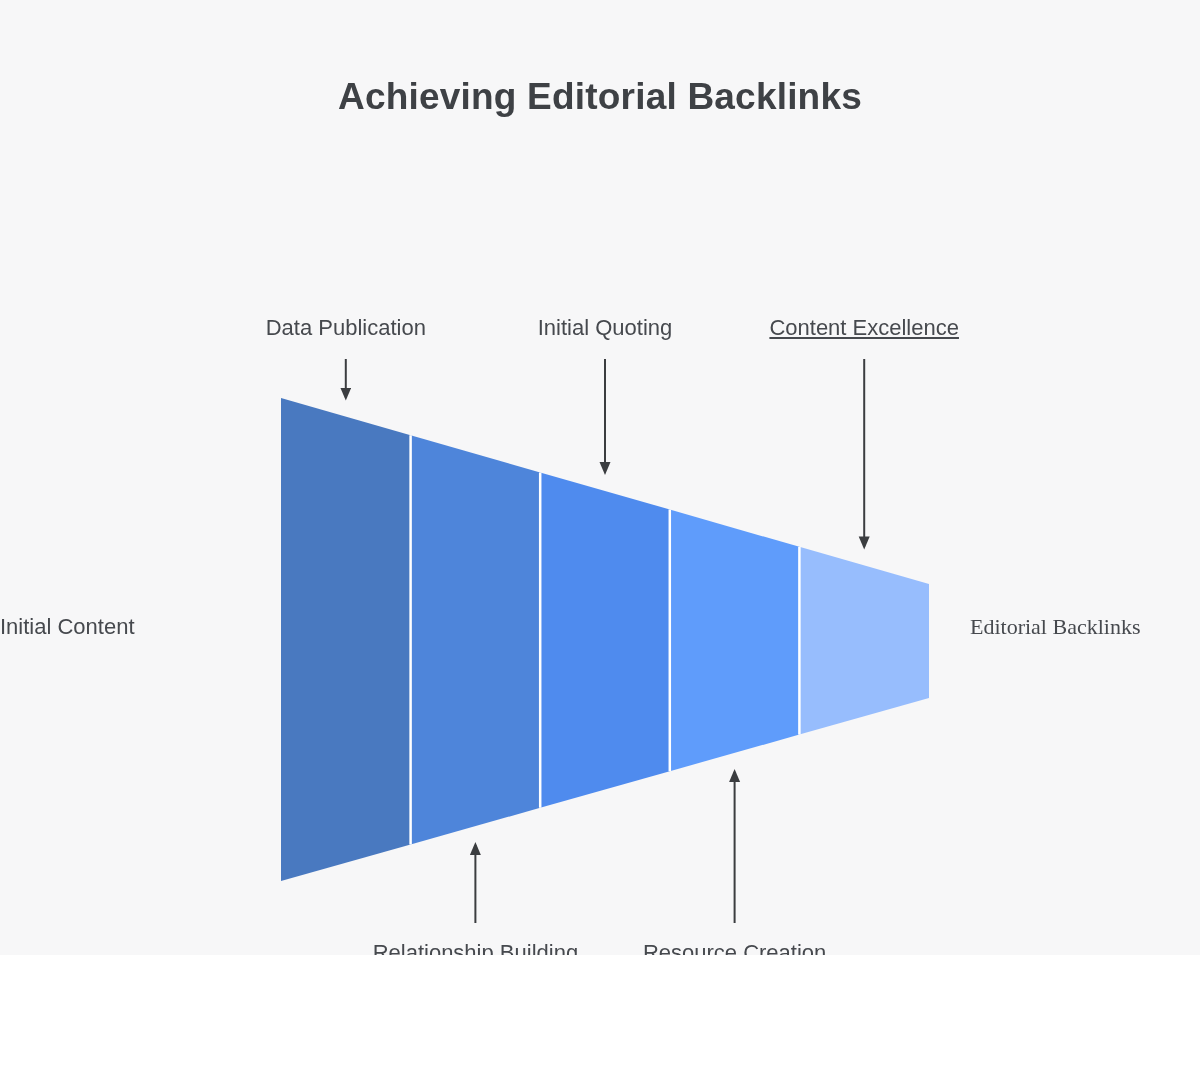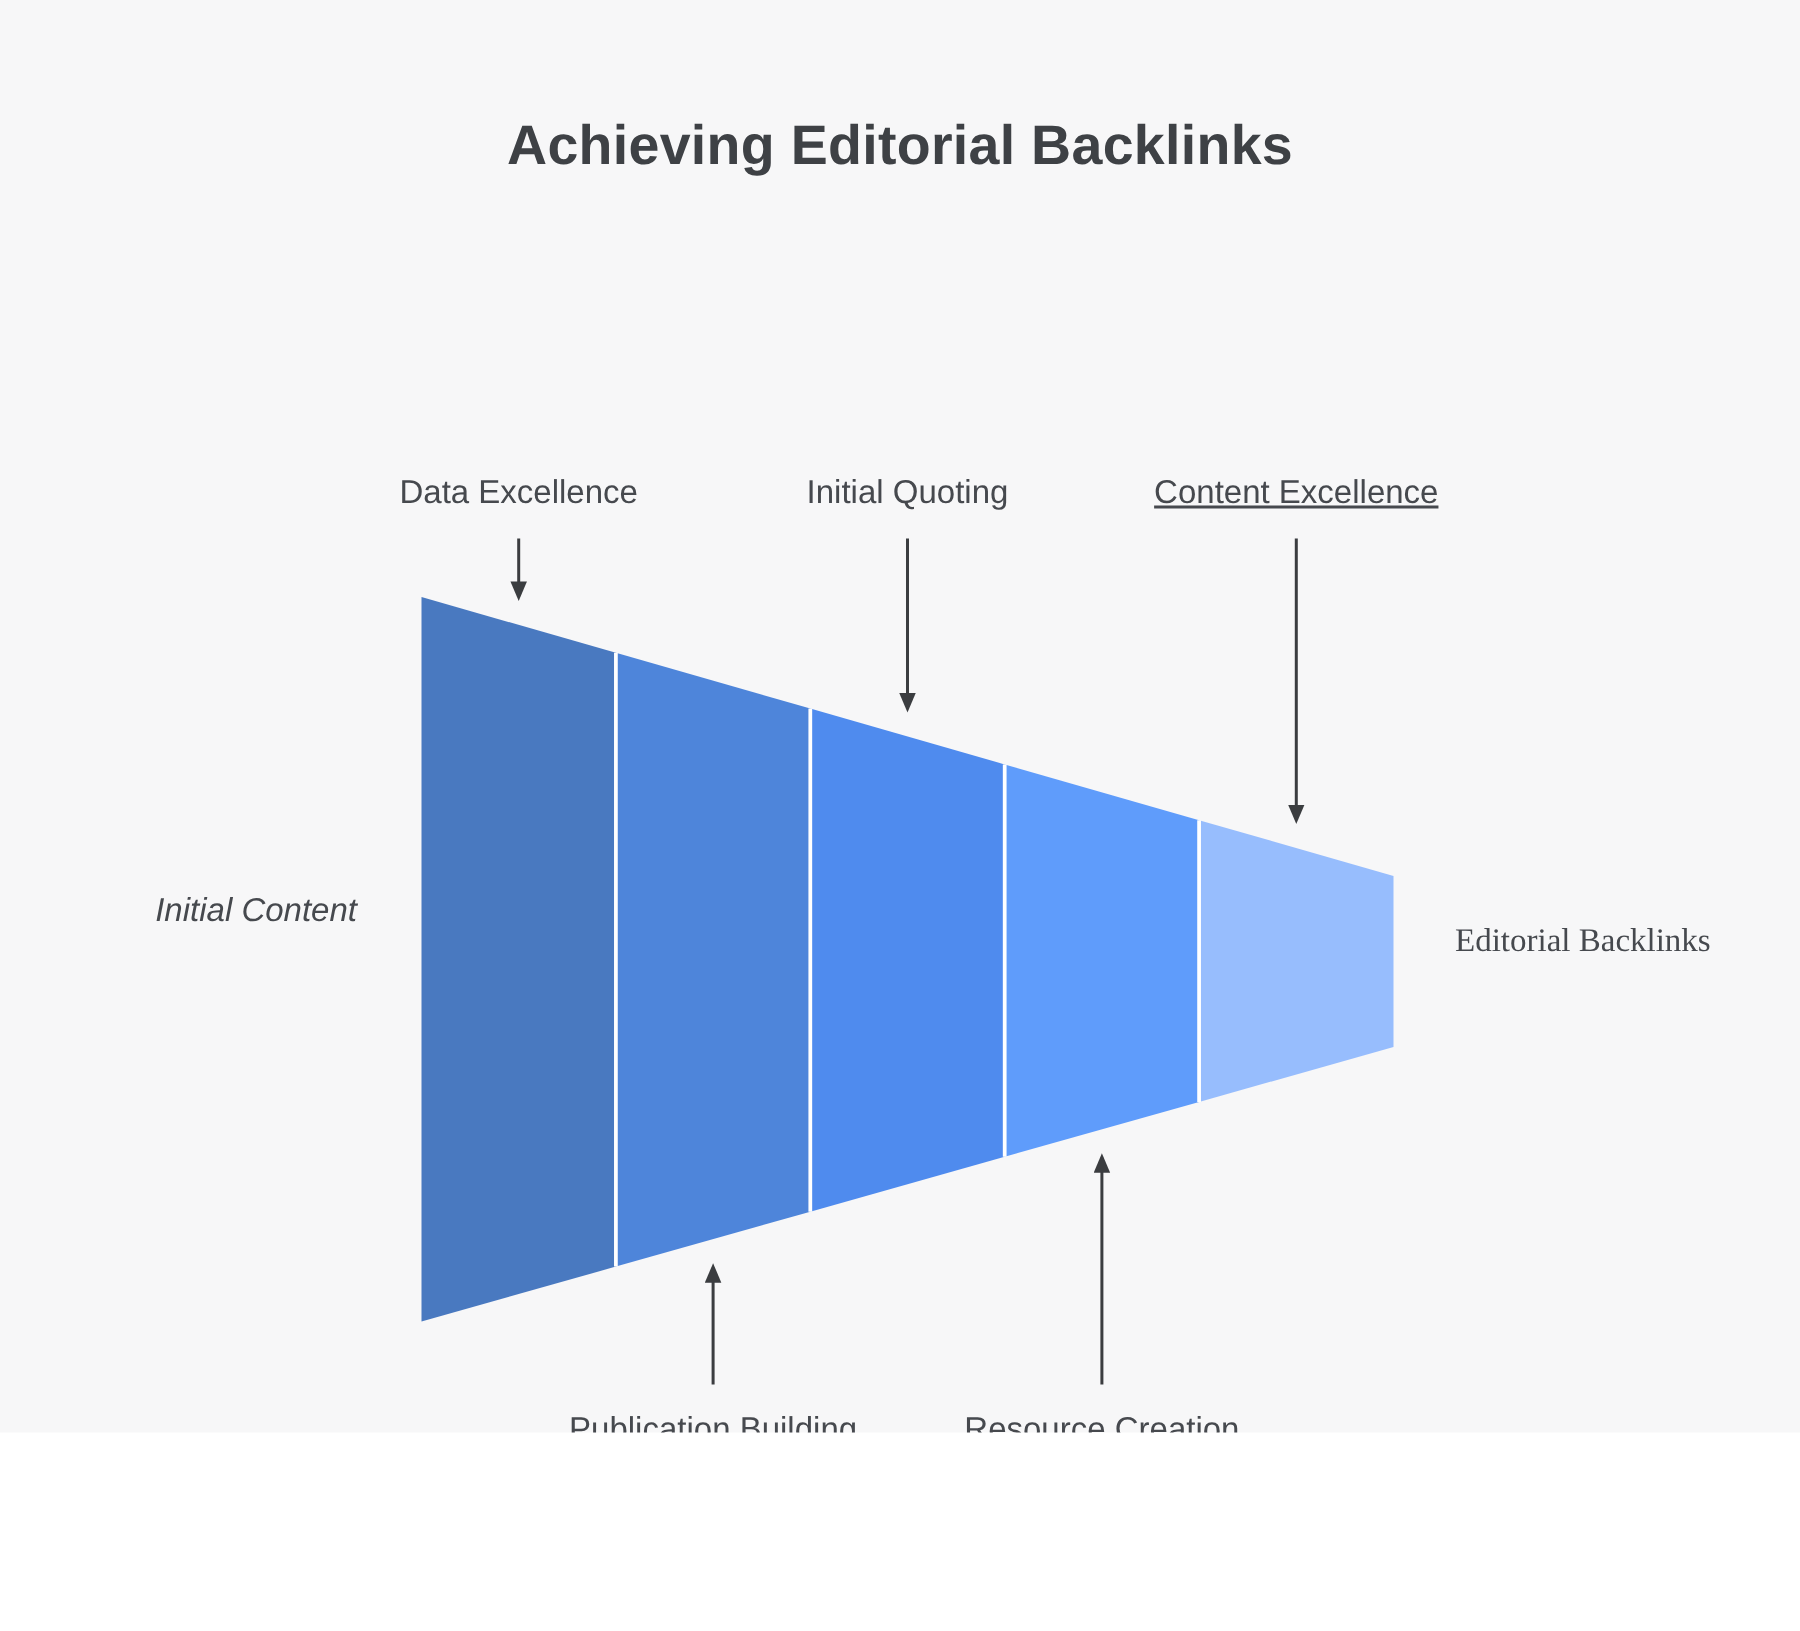--- a/index.html
+++ b/index.html
@@ -36,23 +36,21 @@
   }
   .side-label{
     position:absolute;
     font-size:22px;
     color:var(--label,#46494e);
     line-height:29px;
   }
   .side-label.left{
     left:0;
     width:238px;
-    top:592px;
-    text-align:right;
-    font-style:italic;
+    top:612px;
   }
   .side-label.right{
     left:970px;
     top:612px;
     white-space:nowrap;
     font-family:Liberation Serif, serif;
   }
 </style>
 </head>
 <body>
@@ -83,22 +81,22 @@
     <g id="arrows">
         <line x1="345.8" y1="359" x2="345.8" y2="397.6" stroke="#3b3d40" stroke-width="2" marker-end="url(#arrowhead)"></line>
         <line x1="475.40000000000003" y1="923" x2="475.40000000000003" y2="845.1" stroke="#3b3d40" stroke-width="2" marker-end="url(#arrowhead)"></line>
         <line x1="605" y1="359" x2="605" y2="472" stroke="#3b3d40" stroke-width="2" marker-end="url(#arrowhead)"></line>
         <line x1="734.5999999999999" y1="923" x2="734.5999999999999" y2="771.9" stroke="#3b3d40" stroke-width="2" marker-end="url(#arrowhead)"></line>
         <line x1="864.2" y1="359" x2="864.2" y2="546.4" stroke="#3b3d40" stroke-width="2" marker-end="url(#arrowhead)"></line>
       </g>
   </svg>
 
   <div id="stage-labels">
-      <div class="stage-label" style="left: 345.8px; top: 314px;">Data Excellence</div>
-      <div class="stage-label" style="left: 475.4px; top: 939px;">Publication Building</div>
+      <div class="stage-label" style="left: 345.8px; top: 314px;">Data Publication</div>
+      <div class="stage-label" style="left: 475.4px; top: 939px;">Relationship Building</div>
       <div class="stage-label" style="left: 605px; top: 314px;">Initial Quoting</div>
       <div class="stage-label" style="left: 734.6px; top: 939px;">Resource Creation</div>
       <div class="stage-label" style="left: 864.2px; top: 314px; text-decoration: underline;">Content Excellence</div>
     </div>
 
   <div class="side-label left">
     <div>Initial Content</div>
   </div>
 
   <div class="side-label right">Editorial Backlinks</div>

